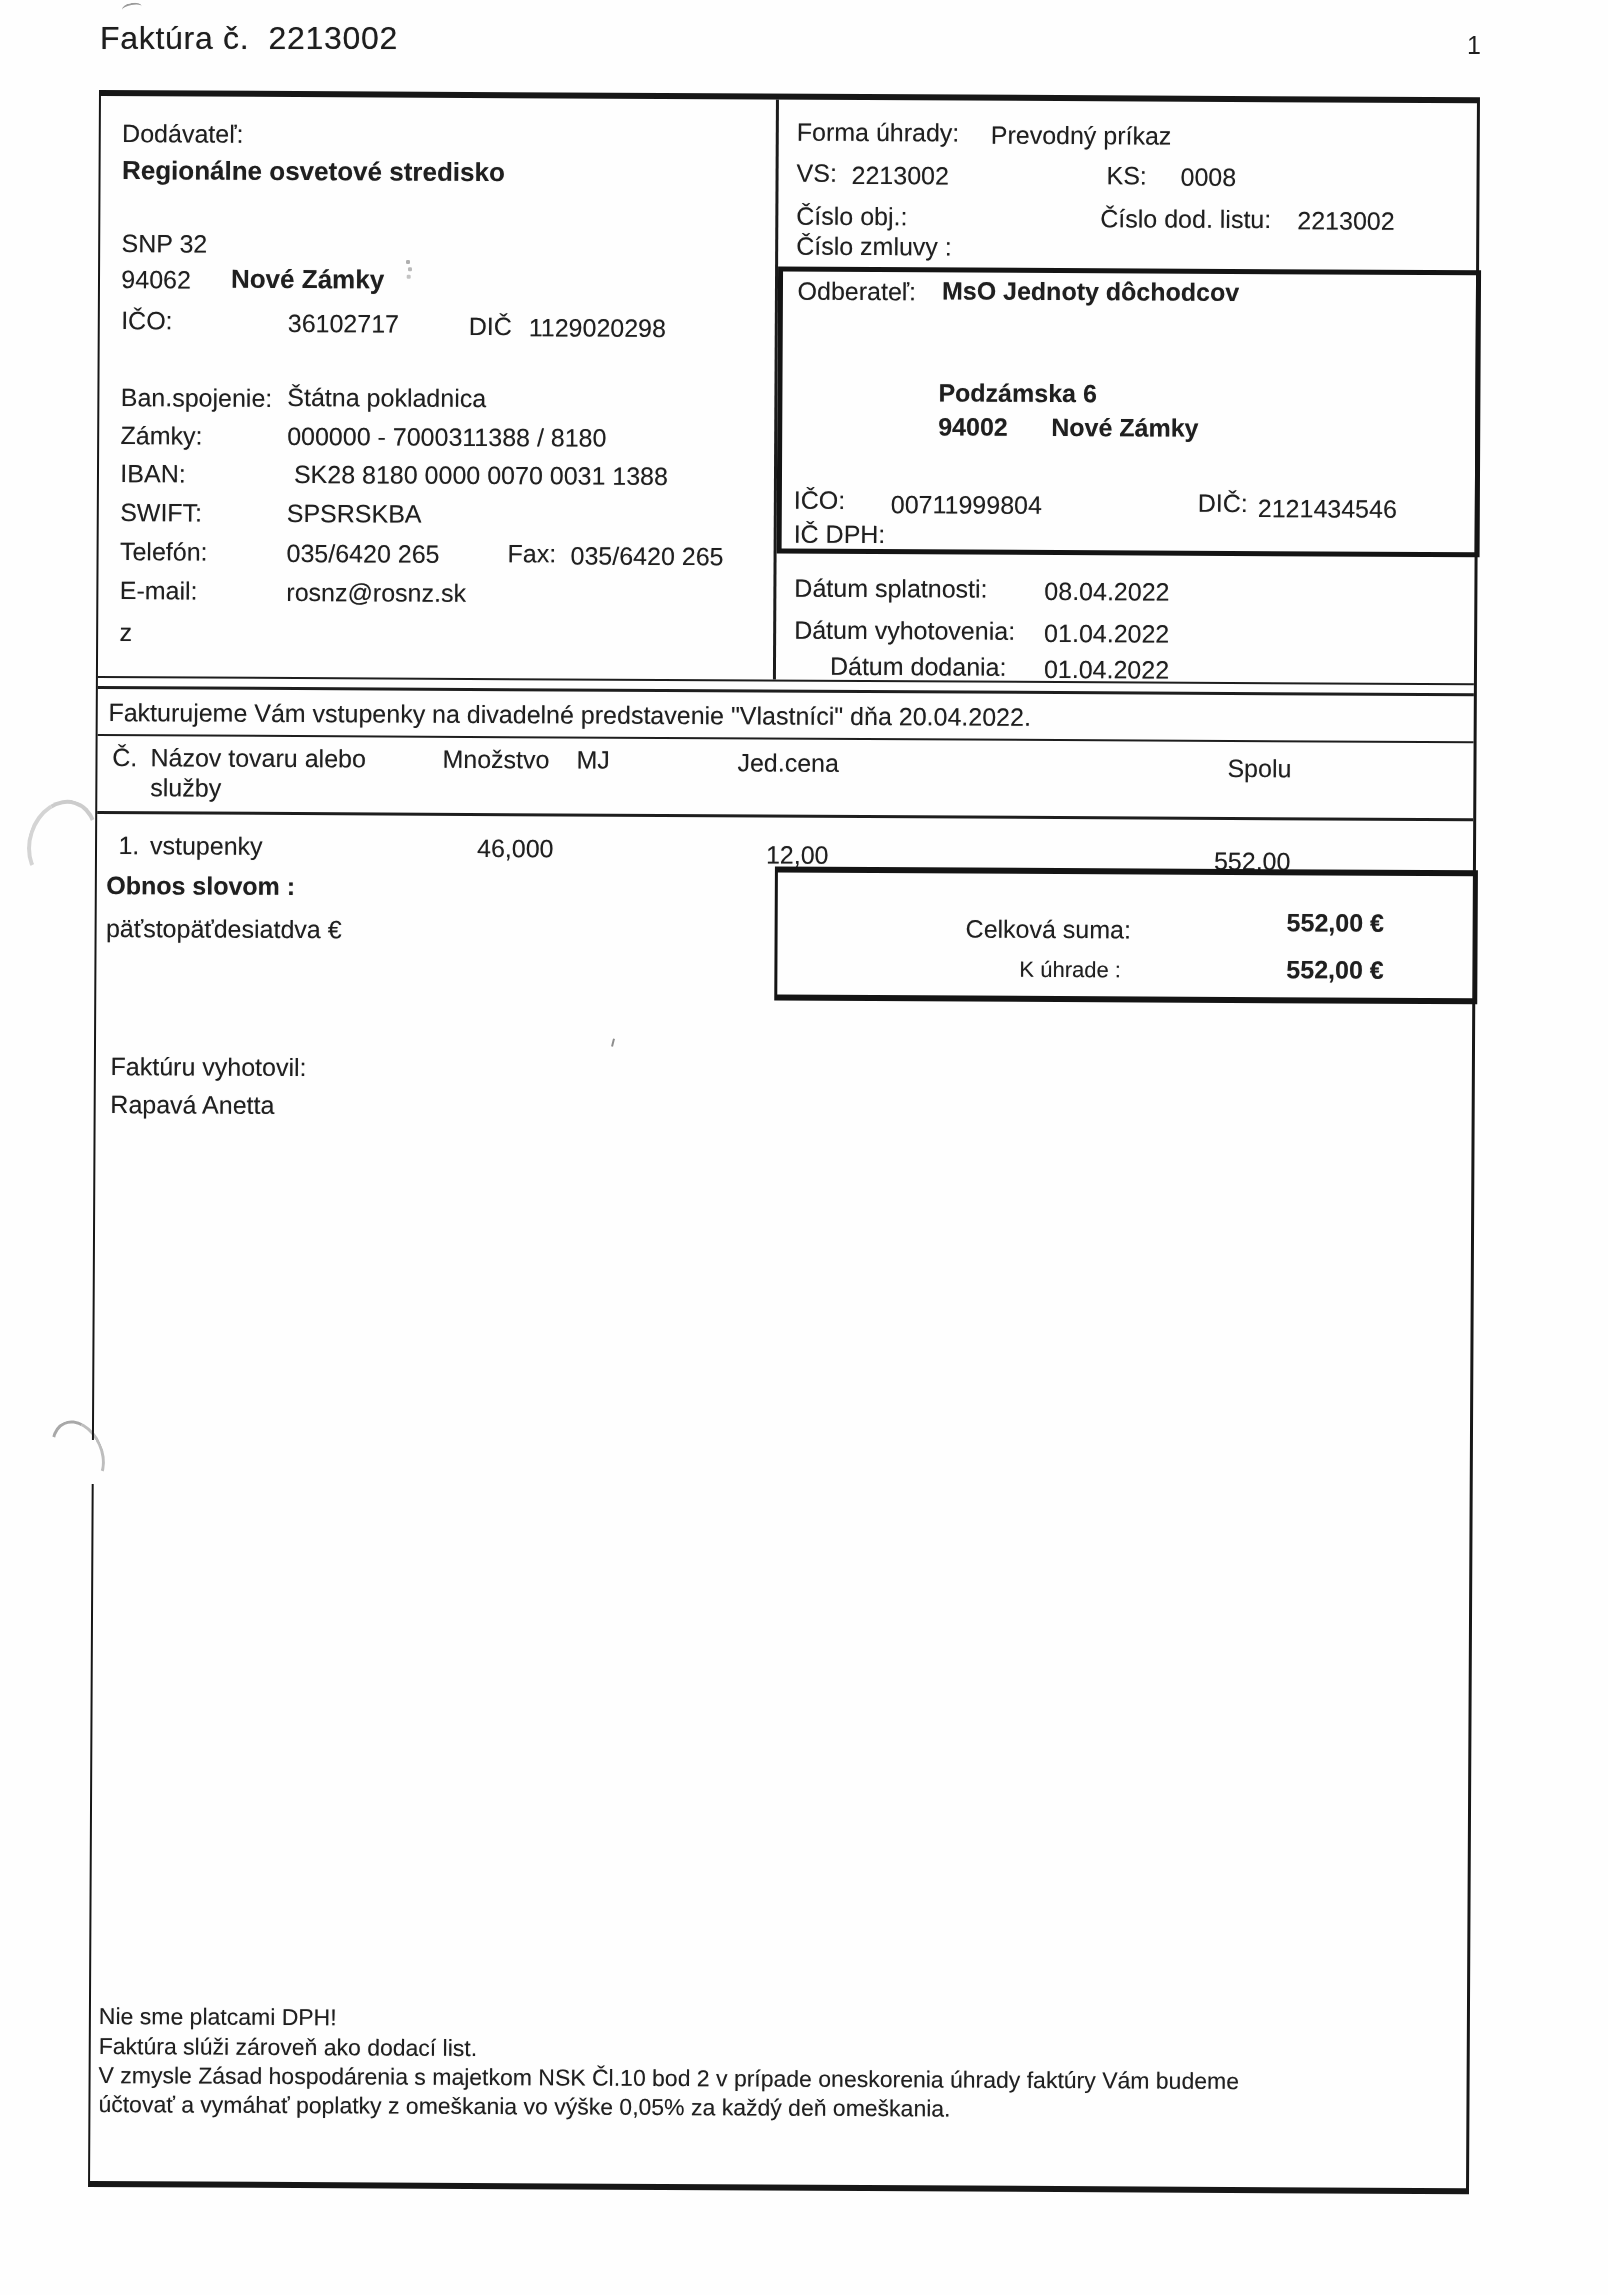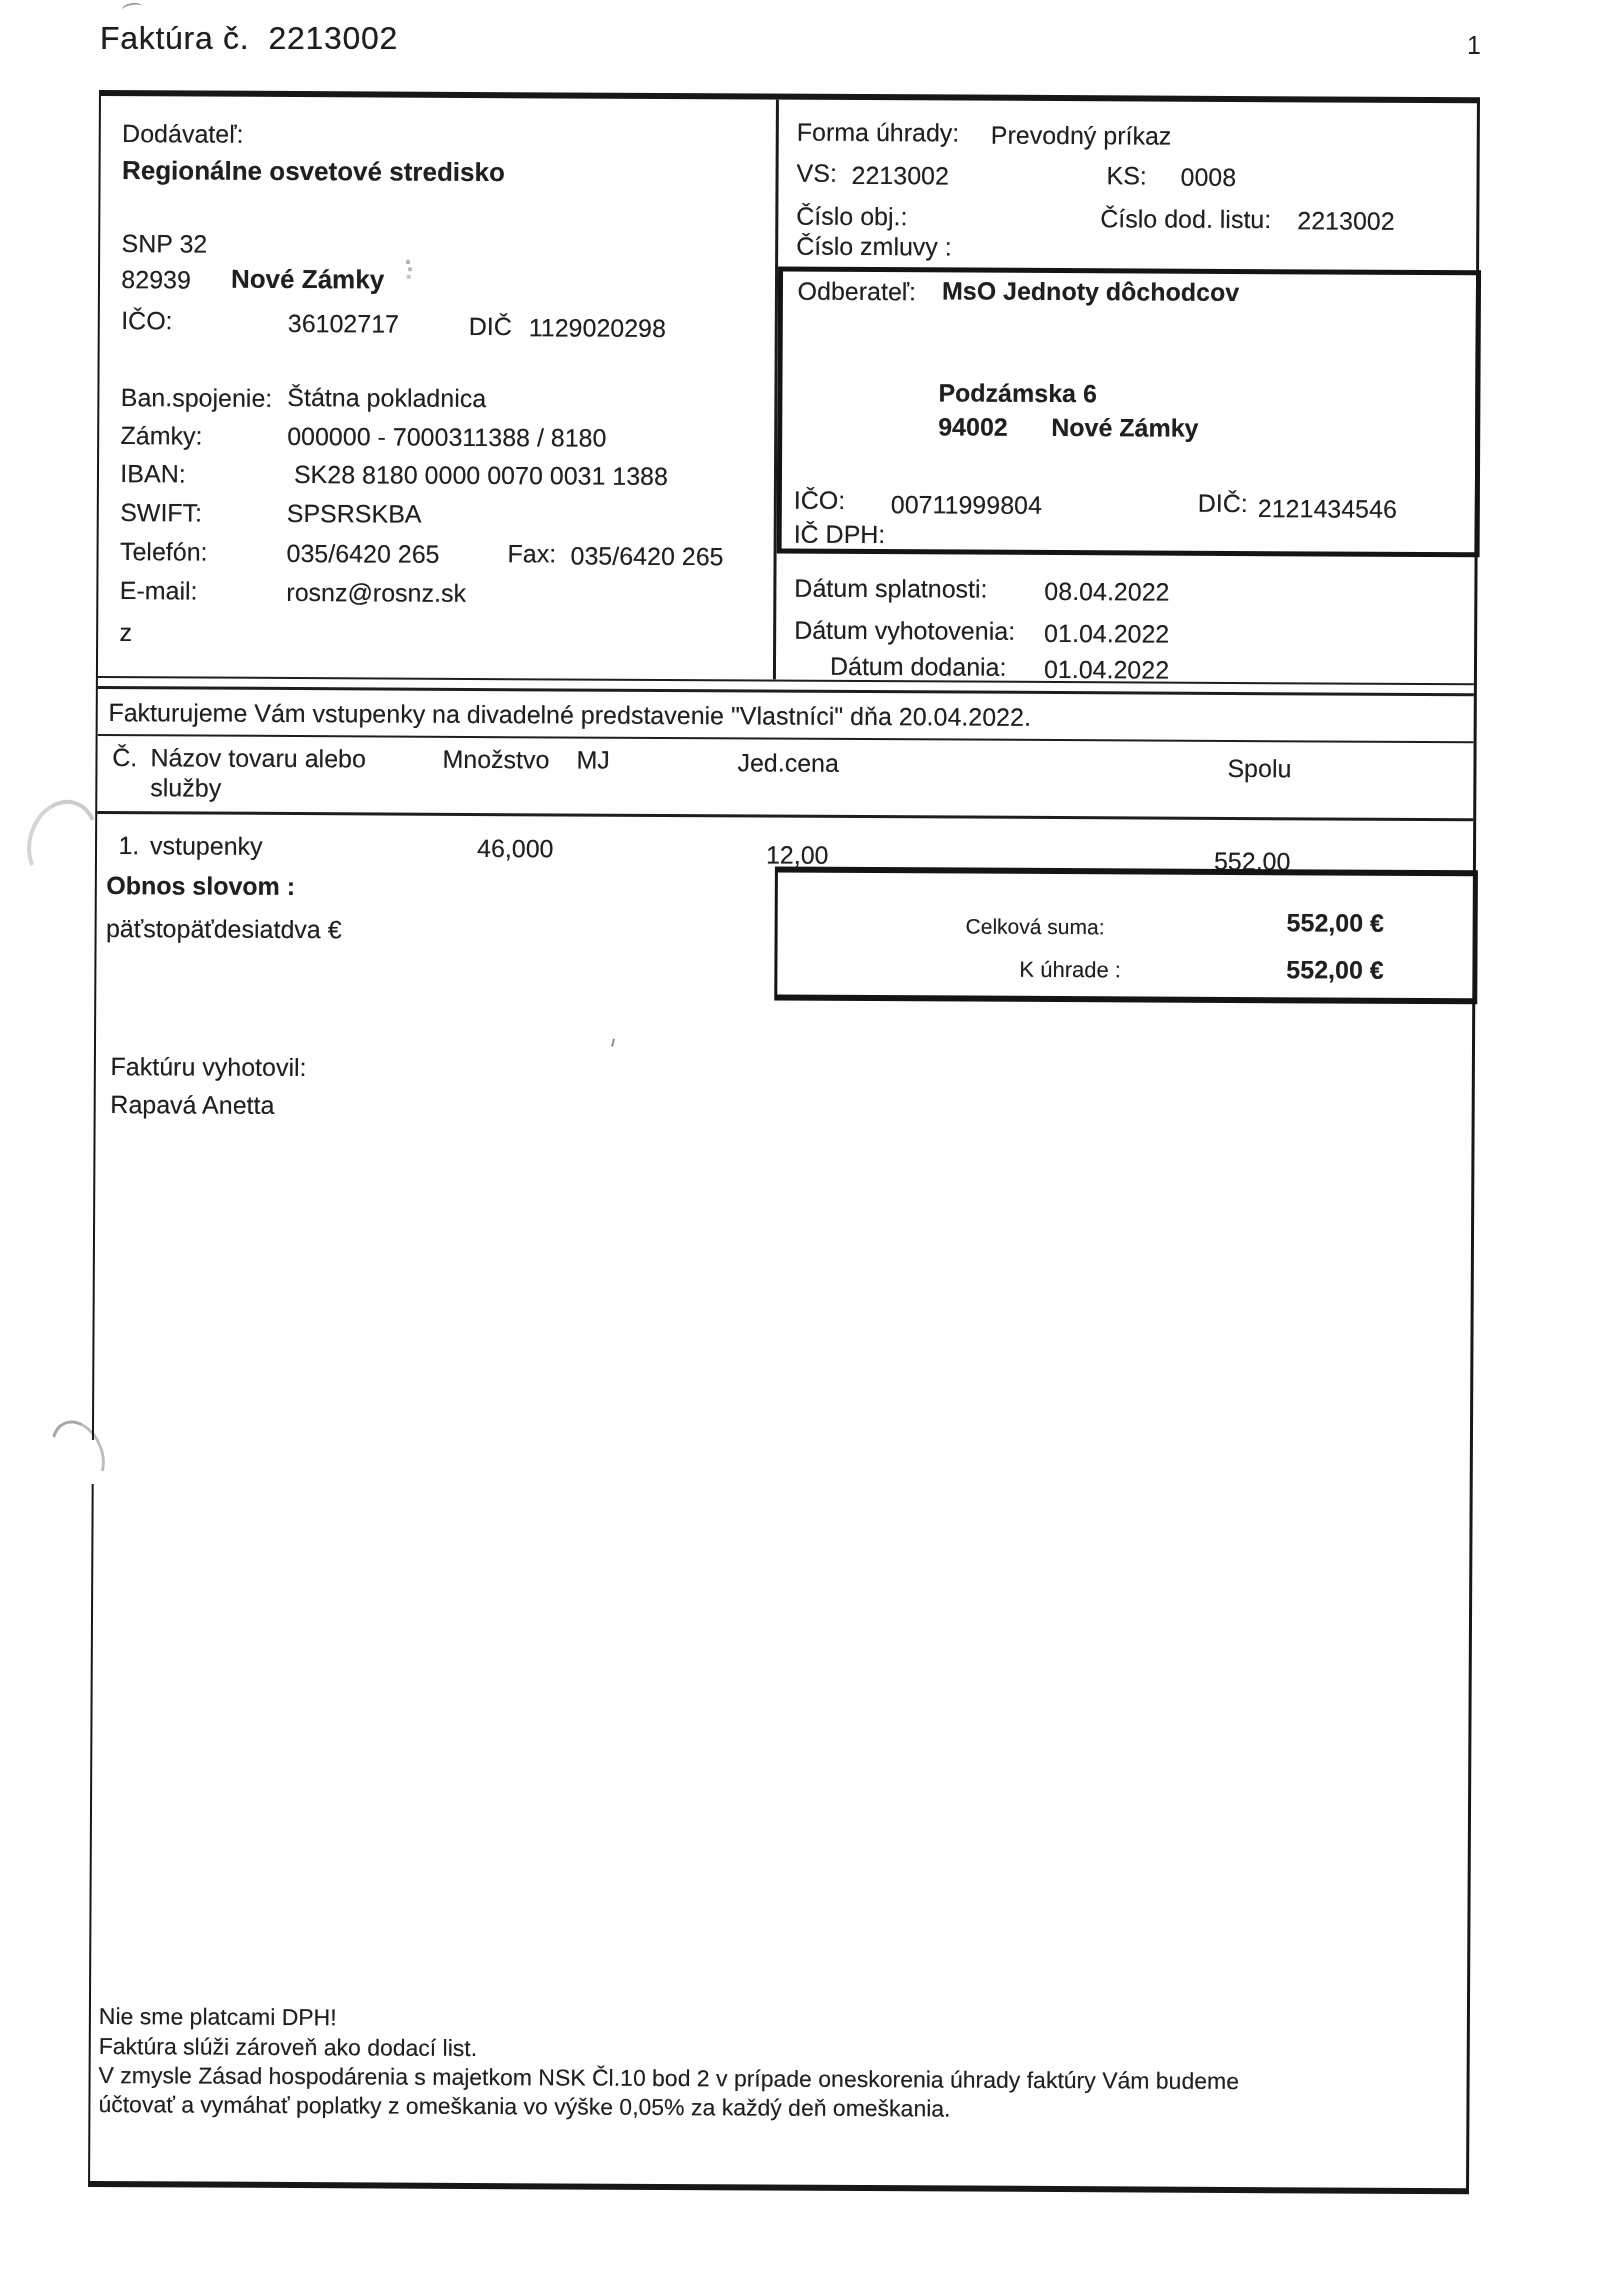--- a/index.html
+++ b/index.html
@@ -88,21 +88,21 @@
   <div class="artifact tick-top"></div>
   <div class="artifact mark-colon"></div>
   <div class="artifact curl1"></div>
   <div class="artifact curl2"></div>
 
   <div class="main-box">
 
     <div class="t" style="left:21.4px;top:23.4px">Dodávateľ:</div>
     <div class="t b" style="left:21.4px;top:60px;font-size:26px">Regionálne osvetové stredisko</div>
     <div class="t" style="left:21.4px;top:133px">SNP 32</div>
-    <div class="t" style="left:21.4px;top:169px">82939</div>
+    <div class="t" style="left:21.4px;top:169px">94062</div>
     <div class="t b" style="left:131px;top:168px;font-size:26px">Nové Zámky</div>
     <div class="t" style="left:21.4px;top:210px">IČO:</div>
     <div class="t" style="left:188px;top:212px">36102717</div>
     <div class="t" style="left:369px;top:214px">DIČ</div>
     <div class="t" style="left:429px;top:215px">1129020298</div>
 
     <div class="t" style="left:21.4px;top:287px">Ban.spojenie:</div>
     <div class="t" style="left:188px;top:286px">Štátna pokladnica</div>
     <div class="t" style="left:21.4px;top:325px">Zámky:</div>
     <div class="t" style="left:188px;top:325px">000000 - 7000311388 / 8180</div>
@@ -173,21 +173,21 @@
       <div class="t" style="left:53px;top:735px">vstupenky</div>
       <div class="t" style="left:380px;top:736px">46,000</div>
       <div class="t" style="left:669px;top:741px">12,00</div>
       <div class="t" style="left:1117px;top:745px">552,00</div>
     </div>
 
     <div class="t b" style="left:9.4px;top:775px;font-size:25px">Obnos slovom :</div>
     <div class="t" style="left:9.4px;top:818px">päťstopäťdesiatdva €</div>
 
     <div class="totals-box">
-      <div class="t" style="left:188px;top:41px;font-size:21px">Celková suma:</div>
+      <div class="t" style="left:188px;top:41px;font-size:25px">Celková suma:</div>
       <div class="t b" style="left:509px;top:33px;font-size:25px">552,00 €</div>
       <div class="t" style="left:242px;top:84px;font-size:22px">K úhrade :</div>
       <div class="t b" style="left:509px;top:80px;font-size:25px">552,00 €</div>
     </div>
 
     <div class="t" style="left:14.7px;top:956px">Faktúru vyhotovil:</div>
     <div class="t" style="left:14.7px;top:994px">Rapavá Anetta</div>
 
     <div class="artifact speck"></div>
     <div class="artifact border-gap"></div>

